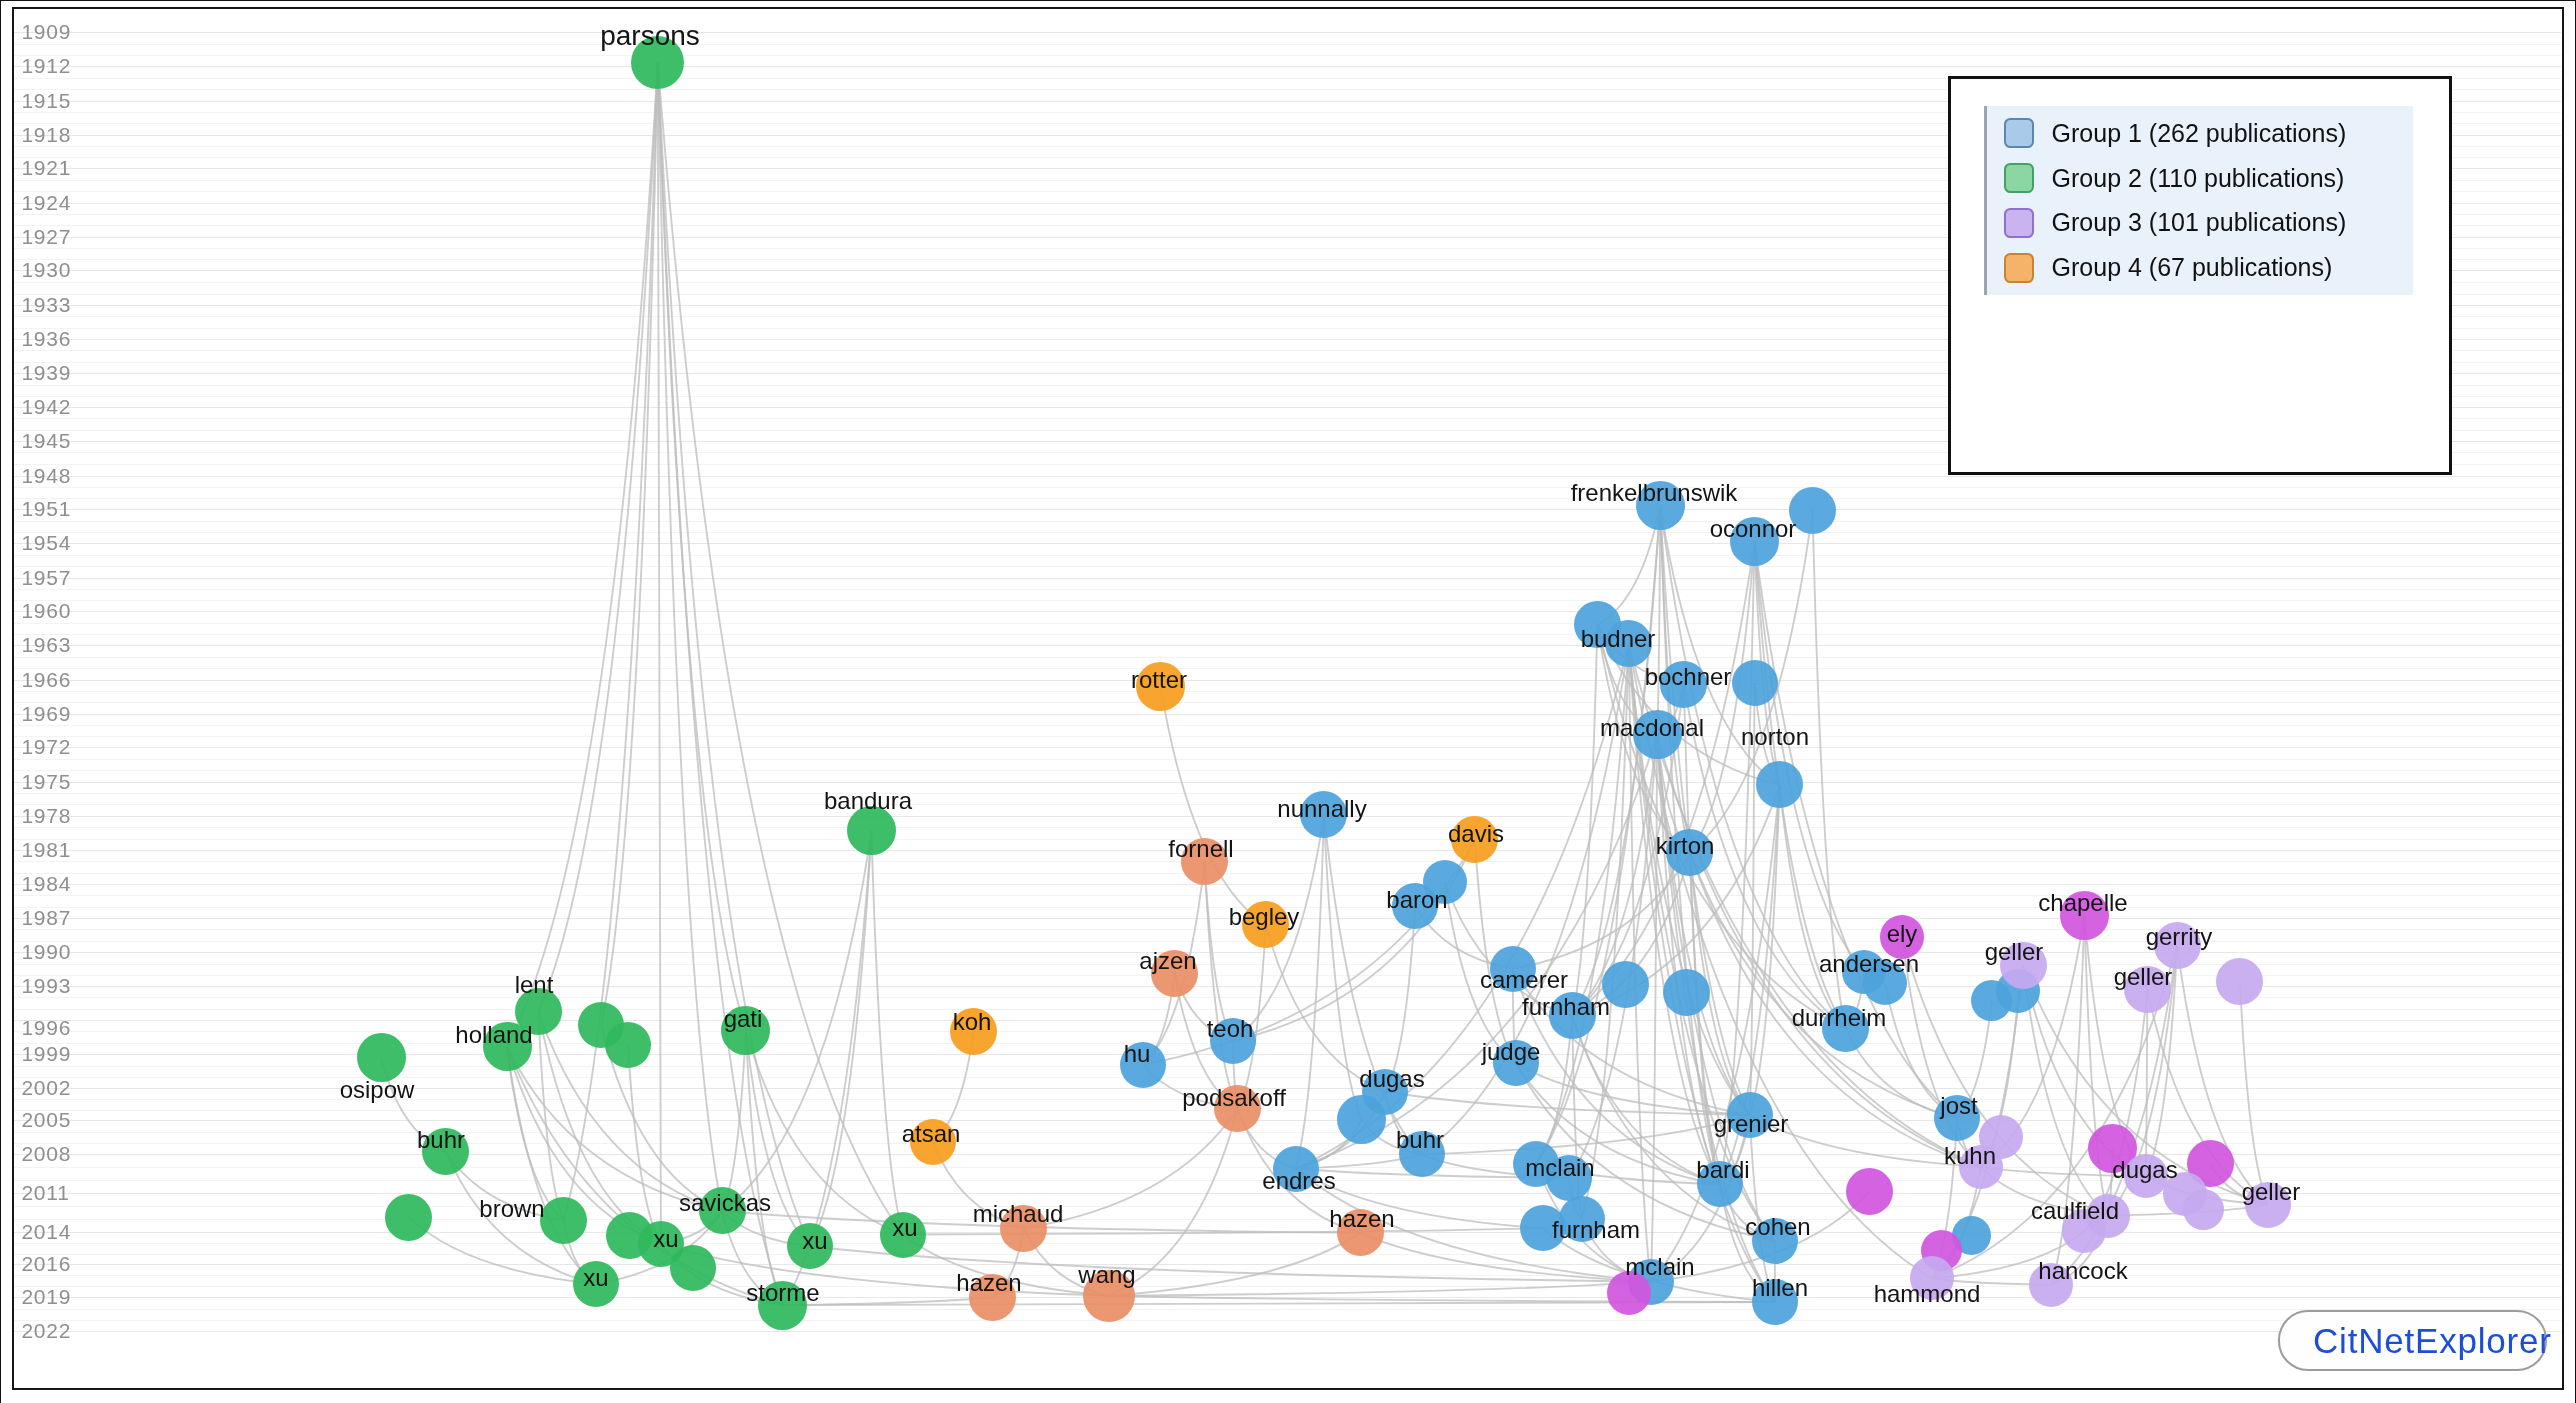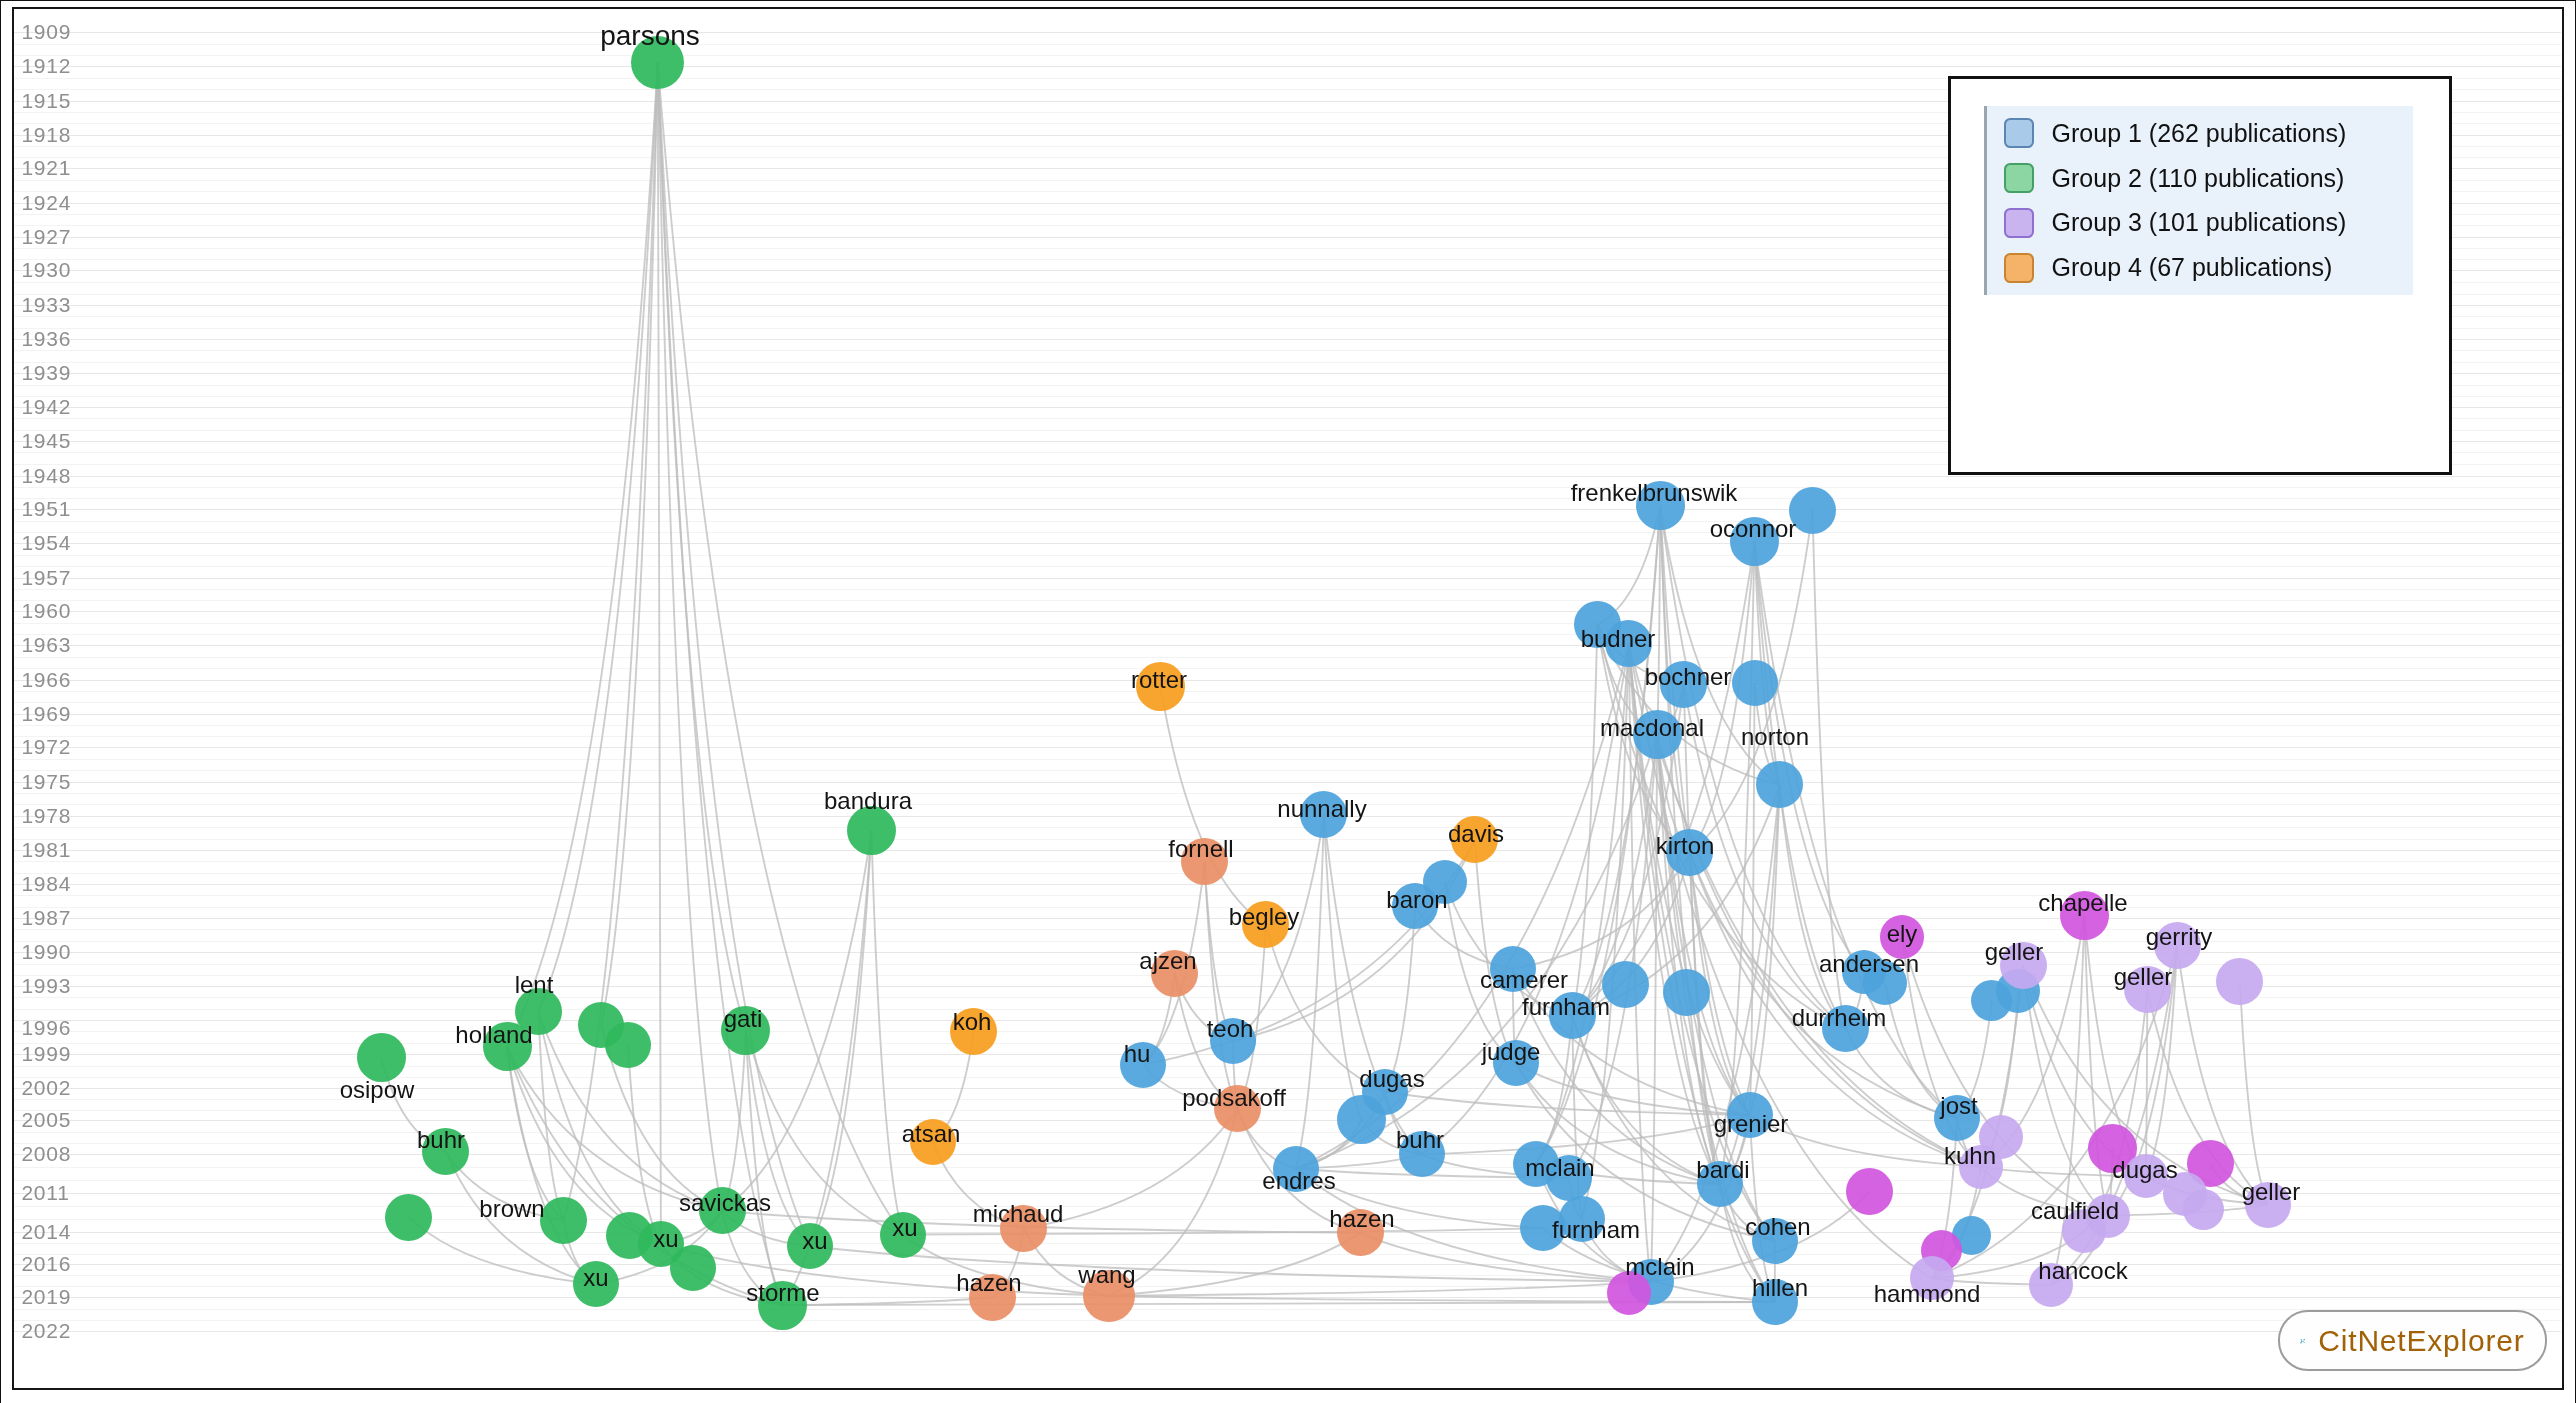--- a/index.html
+++ b/index.html
@@ -25,21 +25,21 @@
        box-sizing:border-box;display:flex;flex-direction:column;justify-content:space-around;
        padding:4.7px 0;}
   .legend-row{display:flex;align-items:center;gap:17.3px;padding-left:17.3px;}
   .legend-swatch{width:30px;height:30px;border-radius:6.3px;box-sizing:border-box;
        border:2.4px solid rgba(0,0,0,0.35);}
   .legend-label{font-size:25px;color:#111;}
   
   #brand-badge{position:absolute;background:#fefefe;border:2.4px solid #9c9c9c;
        border-radius:30px;display:flex;align-items:center;z-index:4;box-sizing:border-box;
        padding:0 20.4px;gap:12.6px;}
-  #brand-badge .brand-text{font-size:30px;color:#a16207;letter-spacing:0.8px;}
+  #brand-badge .brand-text{font-size:35px;color:#1d4ed8;letter-spacing:0.8px;}
 </style>
 </head>
 <body>
 
 <div id="app">
   <div id="grid-layer">
       <div class="gridline major" style="top: 31px;"></div>
       <div class="gridline minor" style="top: 43px;"></div>
       <div class="gridline minor" style="top: 54px;"></div>
       <div class="gridline major" style="top: 65px;"></div>

